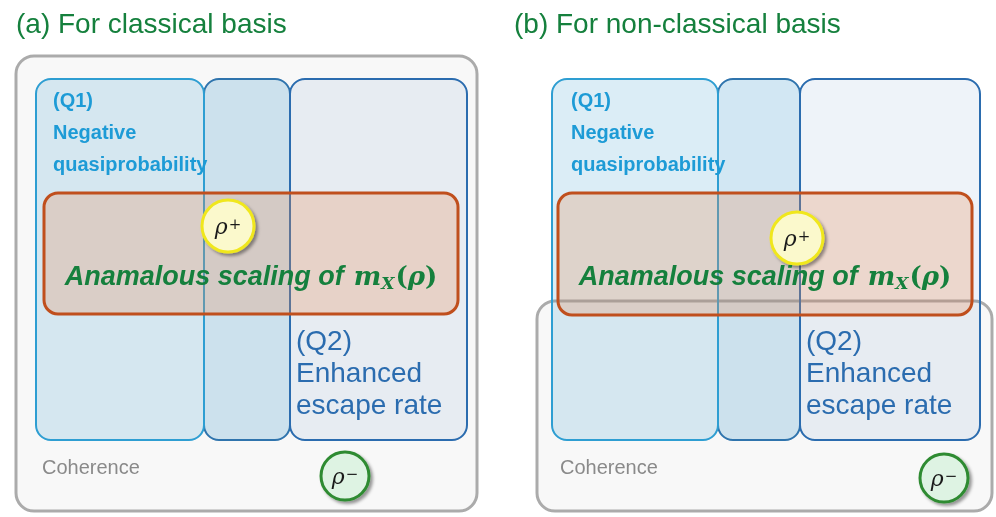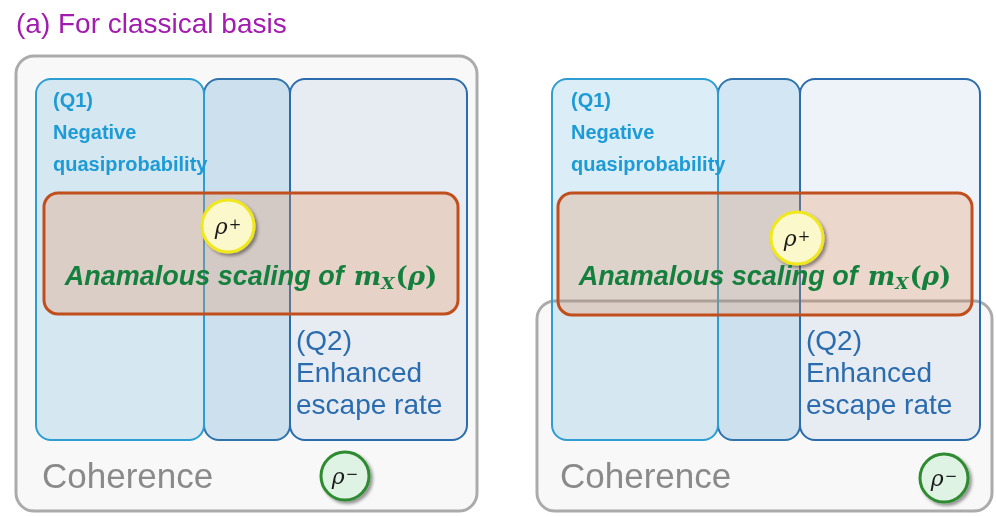--- a/index.html
+++ b/index.html
@@ -13,24 +13,24 @@
   
   .outer{fill:#f8f8f8;stroke:#ababab;stroke-width:3;}
   .q1rect{fill:rgba(41,150,204,0.17);stroke:#2e9ed2;stroke-width:2;}
   .pillrect{fill:rgba(41,140,200,0.21);stroke:#2f74ad;stroke-width:2;}
   .q2rect{fill:rgba(43,108,176,0.08);stroke:#2b6caf;stroke-width:2;}
   .anomrect{fill:rgba(233,140,90,0.27);stroke:#c04f1d;stroke-width:3;}
   .rplus{fill:#fbf9cc;stroke:#f0e71d;stroke-width:3;}
   .rminus{fill:#def3e3;stroke:#2f8b31;stroke-width:3;}
 
   .lbl{position:absolute;white-space:nowrap;}
-  .title{font-size:28px;color:#a21caf;font-weight:400;}
+  .title{font-size:28px;color:#15803d;font-weight:400;}
   .q1label{font-size:20px;line-height:32px;font-weight:700;color:#1d9bd6;}
   .q2label{font-size:28px;line-height:32px;font-weight:400;color:#2b6caf;}
-  .coherence{font-size:35px;color:#8a8a8a;}
+  .coherence{font-size:20px;color:#8a8a8a;}
   .math{position:absolute;text-align:center;color:#15803d;}
   .mphrase{font-family:"Liberation Sans",sans-serif;font-style:italic;font-weight:600;font-size:27px;margin-right:10px;}
   .mvar{font-family:"DejaVu Serif",serif;font-style:italic;font-weight:700;font-size:26px;}
   .msub{font-family:"DejaVu Serif",serif;font-style:italic;font-weight:700;font-size:17px;vertical-align:-4px;margin-right:1px;}
   .mop{font-family:"DejaVu Serif",serif;font-weight:700;font-size:26px;}
   .rho{position:absolute;display:flex;align-items:center;justify-content:center;
        font-family:"DejaVu Serif",serif;font-style:italic;font-size:22px;color:#1a1a1a;}
   .rho sup{font-size:15px;font-style:normal;position:relative;top:-2px;margin-left:1px;}
 </style>
 </head>
@@ -91,20 +91,21 @@
     </defs>
     <rect class="outer" x="41" y="301" width="455" height="210" rx="18"></rect>
     <rect class="pillrect" x="222" y="79" width="82" height="361" rx="15"></rect>
     <rect class="q1rect" x="56" y="79" width="166" height="361" rx="15"></rect>
     <rect class="q2rect" x="304" y="79" width="180" height="361" rx="15"></rect>
     <rect class="anomrect" x="62" y="193" width="414" height="122" rx="14"></rect>
     <circle class="rplus" cx="301" cy="238" r="26" filter="url(#shadB)"></circle>
     <circle class="rminus" cx="448" cy="478" r="24" filter="url(#shadB)"></circle>
   </svg>
 
+  <div class="lbl title" style="left:18px;top:8px;">(b) For non-classical basis</div>
 
   <div class="lbl q1label" style="left:75px;top:84px;">
     <div>(Q1)</div>
     <div>Negative</div>
     <div>quasiprobability</div>
   </div>
 
   <div class="lbl q2label" style="left:310px;top:325px;">
     <div>(Q2)</div>
     <div>Enhanced</div>

